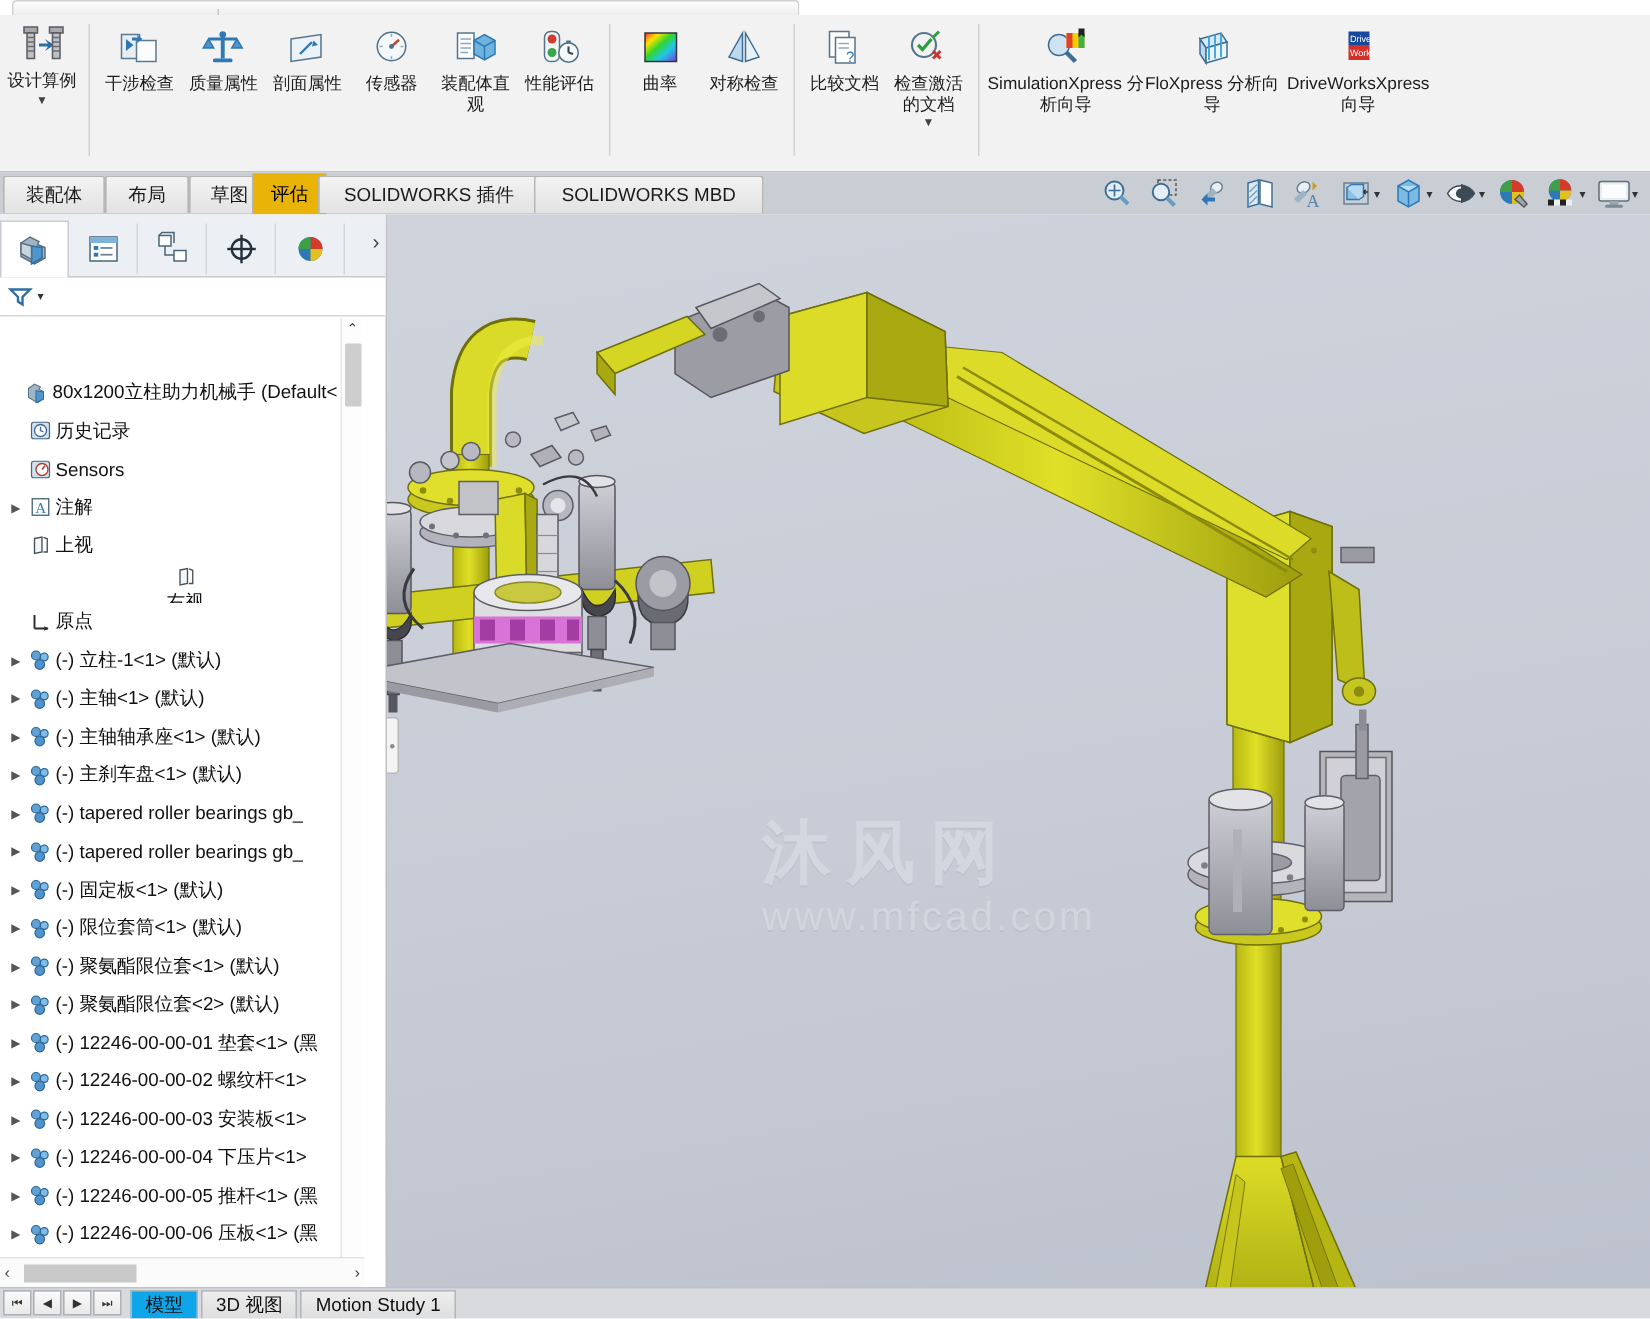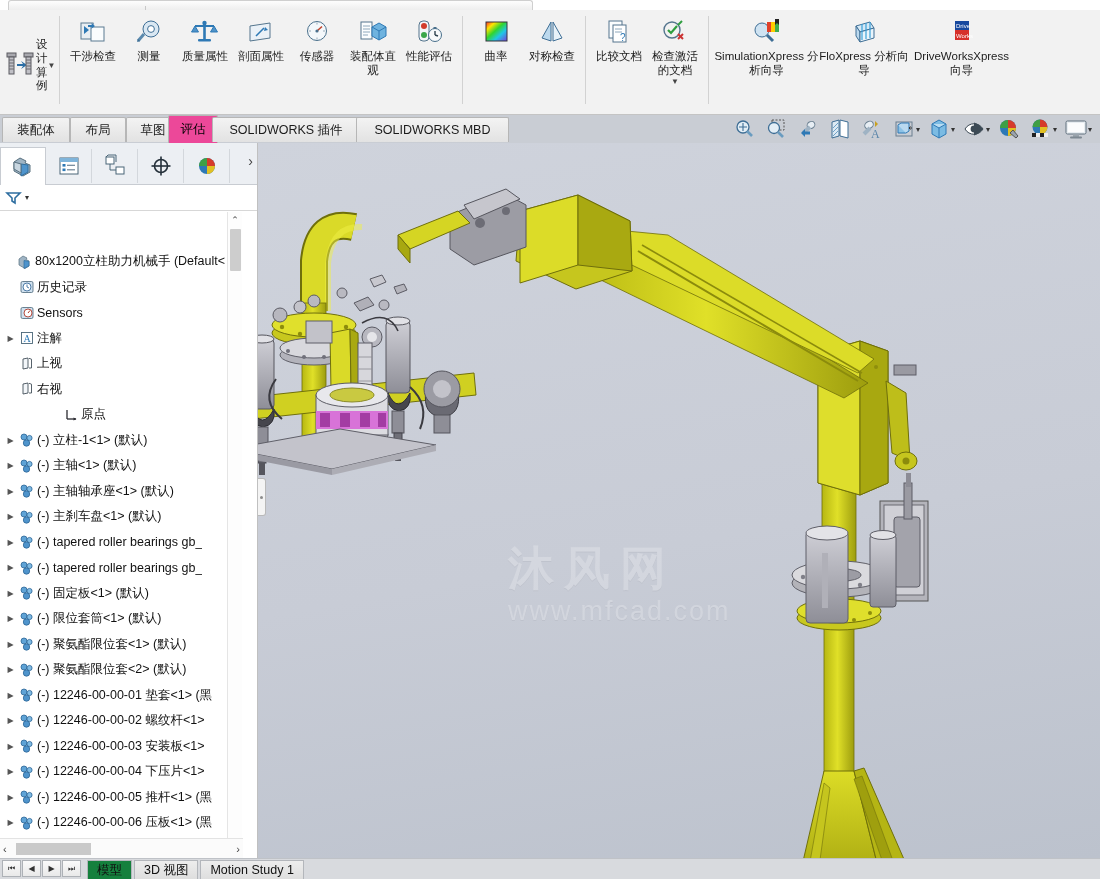--- a/index.html
+++ b/index.html
@@ -57,42 +57,42 @@
   .rib-ico { width: 34px; height: 32px; display:flex; align-items:center; justify-content:center; }
   .rib-lbl {
     font-size: 11.5px; color: #1c1c1c; line-height: 1.18; margin-top: 2px;
     word-break: break-all; max-width: 100%;
   }
   .rib-lbl.latin { word-break: normal; font-size: 11.5px; }
   .rib-caret { font-size: 8px; color: #444; line-height: 6px; margin-top: 2px; }
 
   
   .rib-first {
-    width: 52px; height: 103px; display:flex; flex-direction:row; align-items:center;
+    width: 52px; height: 103px; display:flex; flex-direction:column; align-items:center;
     padding-top:2px;
   }
   .rib-first .rib-lbl { font-size: 11.5px; }
 
   
   .cmtabs {
     position: absolute; left: 0; top: 115px; width: 1100px; height: 28px;
     background: #c9cdd4;
     text-align: right;
   }
   .cmtab {
     position: absolute; top: 2px; height: 25px;
     display:flex; align-items:center; justify-content:center;
     background: linear-gradient(#f3f3f3, #e2e2e2);
     border: 1px solid #b6b6b6; border-bottom: none;
     font-size: 12.5px; color: #1b1b1b;
     padding: 0 8px; cursor: default;
     border-radius: 2px 2px 0 0;
   }
   .cmtab.active {
-    background: #ec4899; border-color:#b6b6b6; color:#000;
+    background: #eab308; border-color:#b6b6b6; color:#000;
   }
   .cmtabs-right {
     position:absolute; right: 0; top: 0; height: 28px;
     display:flex; align-items:center; gap: 2px; padding-right: 6px;
   }
   .vtool { width: 30px; height: 26px; display:flex; align-items:center; justify-content:center; cursor:default;}
   .vcaret { font-size: 8px; color:#333; margin-left:-5px; margin-right:2px; align-self:center;}
 
   
   .leftpanel {
@@ -186,21 +186,21 @@
     border: 1px solid #adb1b6; display:flex; align-items:center; justify-content:center;
     font-size: 8px; color:#333; cursor:default;
   }
   .btabs { display:flex; align-items:flex-end; height:21px; margin-left: 6px; }
   .btab {
     height: 19px; padding: 0 9px; font-size: 12.5px; color:#111;
     display:flex; align-items:center; cursor:default;
     background: linear-gradient(#ededed,#dedede); border:1px solid #b3b6bb; border-bottom:none;
     margin-right: 2px;
   }
-  .btab.active { background:#15803d;font-family:Liberation Mono, monospace; }
+  .btab.active { background:#0ea5e9;font-family:Liberation Mono, monospace; }
   .svgico { display:block; }
 </style>
 </head>
 <body>
 
 <div id="app">
 
   <div class="titlestrip">
     <div class="tabstub"></div>
     <div class="tick"></div>
@@ -247,31 +247,20 @@
             <path d="M6 8 l5 4 -5 4 z" fill="#2e79b5"></path>
             <path d="M10 7 l4 0 -1 -2 4 3 -4 3 1 -2 -4 0z" fill="#2e79b5"></path>
             <text x="13" y="9" font-size="5" fill="#2e79b5">⚡</text>
           </svg>
         </div>
         <div class="rib-lbl">干涉检查</div>
       </div>
 
 
 
-      <div class="rib-btn">
-        <div class="rib-ico">
-          <svg class="svgico" width="30" height="28" viewBox="0 0 30 28">
-            <circle cx="17" cy="11" r="8" fill="#d9e7f2" stroke="#3e6e95"></circle>
-            <circle cx="17" cy="11" r="3.4" fill="#fff" stroke="#3e6e95"></circle>
-            <path d="M10 16 L4 23" stroke="#5a89ad" stroke-width="3" fill="none"></path>
-            <path d="M3 24 l3 -1 -2 -2z" fill="#3e6e95"></path>
-          </svg>
-        </div>
-        <div class="rib-lbl">测量</div>
-      </div>
 
       <div class="rib-btn">
         <div class="rib-ico">
           <svg class="svgico" width="30" height="28" viewBox="0 0 30 28">
             <rect x="13.2" y="5" width="2.6" height="16" fill="#2e79b5"></rect>
             <rect x="8" y="21" width="13" height="2.5" rx="1" fill="#2e79b5"></rect>
             <line x1="5" y1="8" x2="24" y2="8" stroke="#2e79b5" stroke-width="2"></line>
             <path d="M5 8 l-3.5 6 h7 z" fill="#4f93c9" stroke="#2e79b5"></path>
             <path d="M24 8 l-3.5 6 h7 z" fill="#4f93c9" stroke="#2e79b5"></path>
             <circle cx="14.5" cy="5" r="2.2" fill="#2e79b5"></circle>
@@ -670,31 +659,31 @@
         <div class="tnode" style="padding-left: 4px;">
           <span class="texp" style="width: 13px;"></span>
           <span class="tico">
             <svg width="16" height="16" viewBox="0 0 16 16">
               <path d="M4 3 L9 2 L9 12 L4 13 Z" fill="#f3f6f9" stroke="#44505a" stroke-width=".9"></path>
               <path d="M10 2.3 L12.5 3.2 L12.5 12 L10 12" fill="none" stroke="#44505a" stroke-width=".9"></path>
             </svg>
           </span>
           <span class="tlbl">上视</span>
         </div>
-        <div class="tnode" style="padding-left: 4px;">
+        <div class="tnode" style="padding-left: 4px; flex-direction: column;">
           <span class="texp" style="width: 13px;"></span>
           <span class="tico">
             <svg width="16" height="16" viewBox="0 0 16 16">
               <path d="M4 3 L9 2 L9 12 L4 13 Z" fill="#f3f6f9" stroke="#44505a" stroke-width=".9"></path>
               <path d="M10 2.3 L12.5 3.2 L12.5 12 L10 12" fill="none" stroke="#44505a" stroke-width=".9"></path>
             </svg>
           </span>
           <span class="tlbl">右视</span>
         </div>
-        <div class="tnode" style="padding-left: 4px; margin-left: 44px;">
+        <div class="tnode" style="padding-left: 4px;">
           <span class="texp" style="width: 13px;"></span>
           <span class="tico">
             <svg width="16" height="16" viewBox="0 0 16 16">
               <line x1="4" y1="12" x2="4" y2="3" stroke="#2b2b30" stroke-width="1.3"></line>
               <line x1="4" y1="12" x2="13" y2="12" stroke="#2b2b30" stroke-width="1.3"></line>
               <path d="M13.5 12 l-3 -1.5 0 3z" fill="#2b2b30"></path>
             </svg>
           </span>
           <span class="tlbl">原点</span>
         </div>

